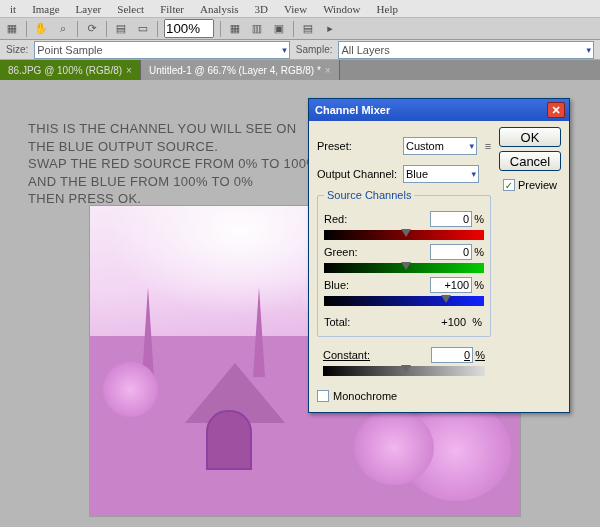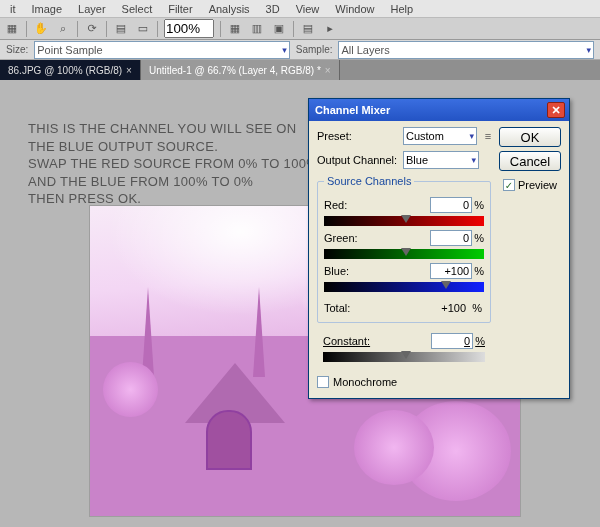--- a/index.html
+++ b/index.html
@@ -14,40 +14,40 @@
   
   .menubar {
     display: flex; align-items: center;
     background: #e6e6e6;
     height: 18px;
     padding: 0 2px;
     font-size: 11px;
     color: #444;
     border-bottom: 1px solid #bbb;
   }
-  .menubar span { padding: 0 8px; cursor: default; }
+  .menubar span { padding: 0 8px; cursor: default; font-family: Liberation Serif, serif; }
   .iconbar {
     display: flex; align-items: center; gap: 6px;
     height: 22px; background: #d0d0d0; padding: 0 4px;
     border-bottom: 1px solid #999;
   }
   .tb-icon { width:16px; height:16px; display:flex; align-items:center; justify-content:center; color:#555; }
   .tb-sep { width:1px; height:16px; background:#999; }
   
   .optbar {
     display: flex; align-items: center; gap: 6px;
     height: 20px; background: #d9d9d9; padding: 0 6px;
     font-size: 10px; color:#555; border-bottom:1px solid #aaa;
   }
   
   .doctabs {
     display:flex; height:20px; background:#8f8f8f; font-size:10px; color:#ddd;
   }
   .doctab {
-    padding: 3px 8px; background:#0f172a; border-right:1px solid #666; display:flex; align-items:center; gap:4px;
+    padding: 3px 8px; background:#4d7c0f; border-right:1px solid #666; display:flex; align-items:center; gap:4px;
   }
   .doctab.active { background:#9a9a9a; color:#fff; }
   .closex { color:#ccc; cursor:default; }
   
   .canvas { position:relative; width:600px; height: calc(527px - 80px); background:#b7b7b7; }
   .instruction {
     position:absolute; left:28px; top:40px; width:320px;
     font-family: "Century Gothic", Futura, Arial, sans-serif;
     font-size: 13px; letter-spacing: 0.3px; color:#555; line-height:1.35;
   }
@@ -99,21 +99,21 @@
     height:22px; background: linear-gradient(#3a6ee0,#2353c4);
     color:#fff; font-weight:bold; display:flex; align-items:center;
     padding: 0 4px 0 6px; justify-content:space-between;
   }
   .closebtn {
     width:18px; height:16px; background:#e24a38; border:1px solid #8a2015;
     color:#fff; font-weight:bold; display:flex; align-items:center; justify-content:center;
     font-size:11px; border-radius:2px;
   }
   .body { padding:6px 8px 10px 8px; position:relative; }
-  .row { display:flex; align-items:center; margin-bottom:6px; gap:4px;}
+  .row { display:flex; align-items:center; margin-bottom:6px; gap:4px;margin-top:10px;}
   .lab { width:82px; }
   .sel {
     flex:1; height:18px; border:1px solid #7f9db9; background:#fff; font-size:11px;
     padding: 0 2px;
     display:flex; align-items:center; justify-content:space-between;
   }
   .sel::after{ content:"▾"; color:#34a; font-size:9px; margin-left:3px;}
   .presicon { width:14px; height:14px; color:#555; display:flex; align-items:center; justify-content:center;}
   .btncol { position:absolute; right:8px; top:6px; display:flex; flex-direction:column; gap:4px; align-items:center; }
   .winbtn {

